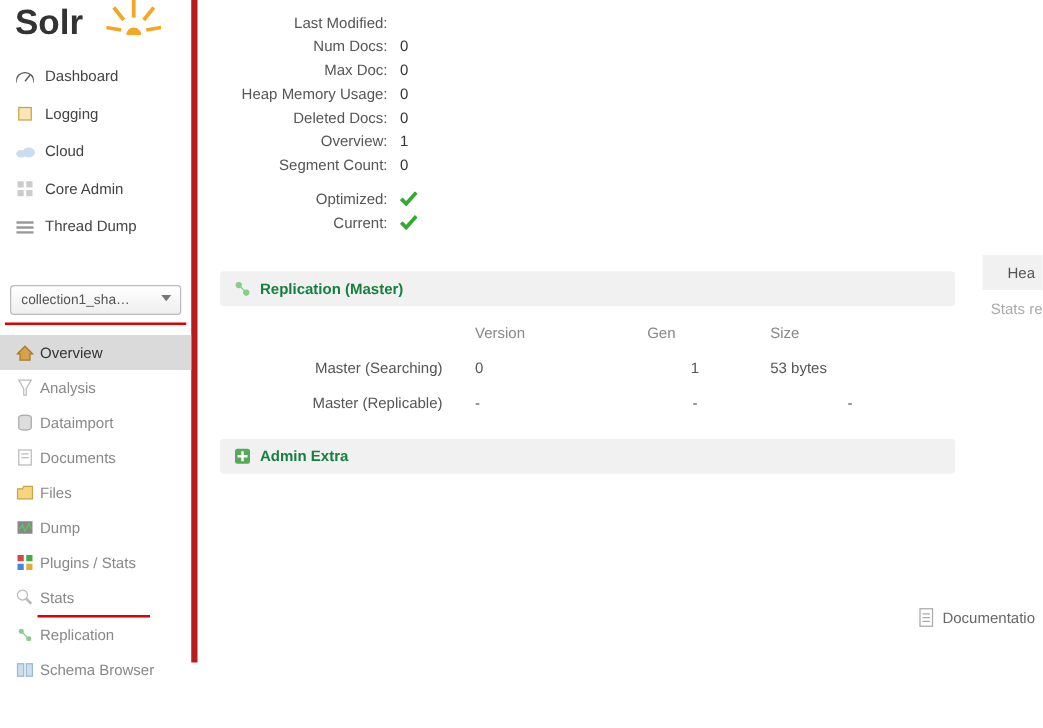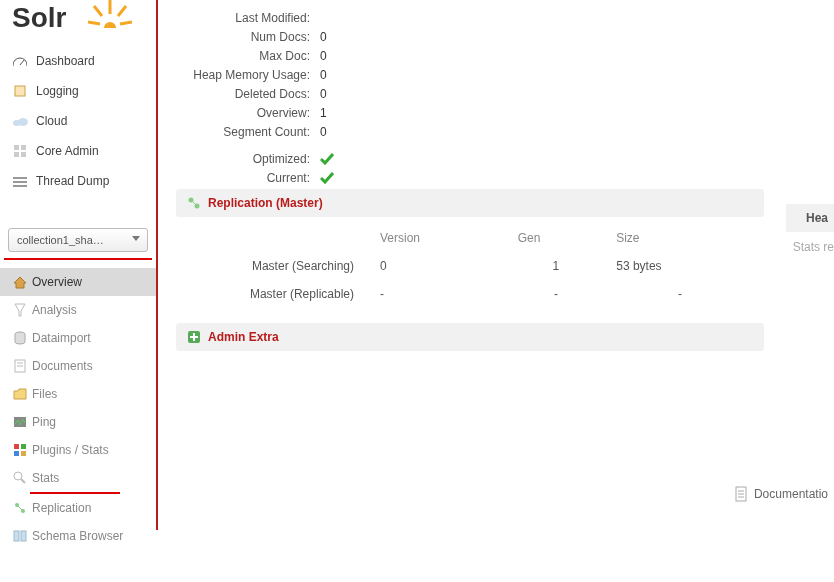--- a/index.html
+++ b/index.html
@@ -1,46 +1,46 @@
 <!DOCTYPE html>
 <html><head>
 <meta charset="utf-8">
 <style>
 * { margin: 0; padding: 0; box-sizing: border-box; }
 body { font-family: "Segoe UI", Tahoma, Arial, sans-serif; font-size: 12px; color: #333; background: #fff; width: 834px; height: 582px; overflow: hidden; position: relative; }
-.sidebar { position: absolute; left: 0; top: 0; width: 158px; height: 530px; border-right: 2px solid #b91c1c; padding: 4px 0; }
+.sidebar { position: absolute; left: 0; top: 0; width: 158px; height: 530px; border-right: 5px solid #b91c1c; padding: 4px 0; }
 .logo { padding: 0 12px 14px; }
 .logo-main { font-size: 28px; font-weight: bold; color: #333; line-height: 1; position: relative; }
 .sun { position: absolute; right: 12px; top: -4px; }
 .nav-item { display: flex; align-items: center; height: 30px; padding: 0 12px; cursor: pointer; color: #444; }
 .nav-item .ic { width: 16px; height: 16px; margin-right: 8px; display:inline-flex; align-items:center; justify-content:center;}
 .core-select { margin: 12px 8px 6px; position: relative; }
 .core-select .box { height: 24px; border: 1px solid #bbb; border-radius: 3px; background: linear-gradient(#fff,#eee); display:flex; align-items:center; padding:0 20px 0 8px; color:#555; font-size:11px; cursor:pointer;margin-top:32px; }
 .core-select .chev { position:absolute; right:8px; top:8px; }
 .red-under { height:2px; background:#d00; margin: 2px 4px 0; }
 .subnav { margin-top: 8px; }
 .subnav .sitem { display:flex; align-items:center; height:28px; padding:0 12px 0 32px; color:#888; cursor:pointer; position:relative;}
 .subnav .sitem.active { background:#dadada; color:#333; }
 .subnav .sitem .sic { position:absolute; left:12px; width:16px; height:16px; display:flex; align-items:center; justify-content:center;}
 .red-small { height:2px; background:#d00; width:90px; margin-left:30px; }
 .main { position:absolute; left:176px; top:0; right:0; padding:0; }
-.stats { padding: 8px 0 2px; }
+.stats { padding: 8px 0 30px; }
 .stat-row { display:flex; align-items:center; height:19px; }
 .stat-label { width:134px; text-align:right; color:#555; }
 .stat-value { margin-left:10px; color:#333; }
 .check { color:#3a3; font-weight:bold; }
 .section-bar { background:#f1f1f1; border-radius:3px; height:28px; display:flex; align-items:center; padding:0 10px; width:588px; margin-bottom:2px; }
 .section-bar .sc-ic { width:16px; height:16px; margin-right:6px; display:flex; align-items:center; justify-content:center;}
-.section-title { font-weight:bold; color:#b91c1c; }
+.section-title { font-weight:bold; color:#15803d; }
 .rep-table { margin: 6px 0 14px 20px; width: 560px; }
 .rep-table th { text-align:left; font-weight:normal; color:#888; padding:6px 10px; font-size:12px;}
 .rep-table td { padding:6px 10px; color:#555; }
 .rep-table td.name { width:170px; text-align:right; padding-right:14px;}
 .right-panel { position:absolute; right:0; top:204px; width:48px; }
-.hea { background:#f1f1f1; height:28px; display:flex; align-items:center; justify-content:flex-end; padding-right:6px; font-weight:bold; color:#555;}
+.hea { background:#f1f1f1; height:28px; display:flex; align-items:center; justify-content:flex-end; padding-right:6px; font-weight:normal; color:#555;}
 .ping { color:#aaa; text-align:right; padding:8px 0 0; font-size:12px; white-space:nowrap;}
 .doclink { position:absolute; bottom:80px; right:6px; display:flex; align-items:center; color:#666; font-size:12px; }
 .doclink .dic { margin-right:6px; }
 svg { display:block; }
 </style>
 </head>
 <body>
 
 <div class="sidebar">
   <div class="logo">
@@ -167,21 +167,21 @@
         </span>
       <span>Files</span>
     </div>
     <div class="sitem">
       <span class="sic">
           <svg width="14" height="12">
             <rect x="1" y="1" width="12" height="10" fill="#888"></rect>
             <polyline points="2,8 5,4 7,9 10,3 12,7" fill="none" stroke="#5c5"></polyline>
           </svg>
         </span>
-      <span>Ping</span>
+      <span>Dump</span>
     </div>
     <div class="sitem">
       <span class="sic">
           <svg width="14" height="14">
             <rect x="1" y="1" width="5" height="5" fill="#d44"></rect>
             <rect x="8" y="1" width="5" height="5" fill="#4a4"></rect>
             <rect x="1" y="8" width="5" height="5" fill="#48d"></rect>
             <rect x="8" y="8" width="5" height="5" fill="#da4"></rect>
           </svg>
         </span>

